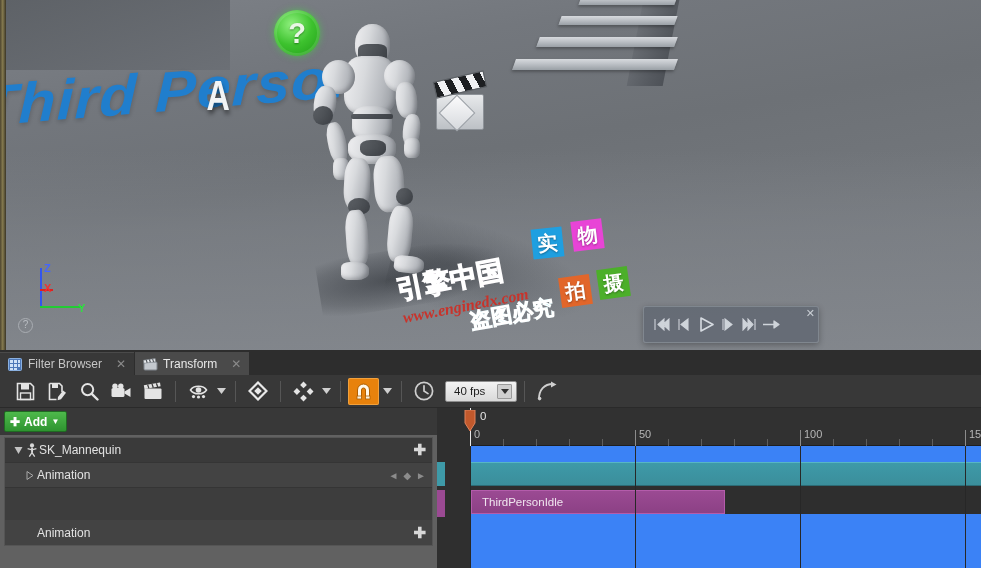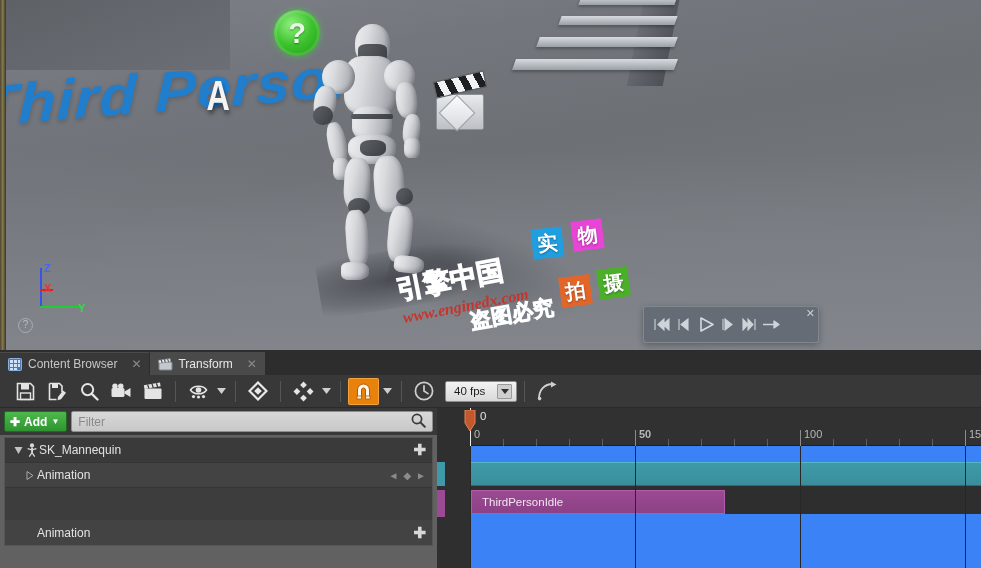--- a/index.html
+++ b/index.html
@@ -456,21 +456,21 @@
               <rect x="6" y="2" width="3" height="3"></rect>
               <rect x="10" y="2" width="2" height="3"></rect>
               <rect x="2" y="6" width="3" height="3"></rect>
               <rect x="6" y="6" width="3" height="3"></rect>
               <rect x="10" y="6" width="2" height="3"></rect>
               <rect x="2" y="10" width="3" height="2"></rect>
               <rect x="6" y="10" width="3" height="2"></rect>
             </g>
           </svg>
       </span>
-      <span>Content Browser</span>
+      <span>Filter Browser</span>
       <span class="tab-close">✕</span>
     </div>
     <div class="tab active">
       <span class="tab-icon">
         <svg width="15" height="13" viewBox="0 0 15 13">
             <rect x="1" y="4" width="13" height="8" rx="1" fill="#c3c8ce" stroke="#7e848b"></rect>
             <path d="M0.5 2.2L12.2 0.6l0.4 3.1L0.9 5.3z" fill="#e9ecef" stroke="#7e848b" stroke-width="0.6"></path>
             <path d="M3.2 1.9l1 2.8M6.4 1.5l1 2.8M9.6 1.1l1 2.8" stroke="#4a4f55" stroke-width="1.1"></path>
           </svg>
       </span>
@@ -606,29 +606,20 @@
   </div>
 
   <div id="seqbody">
 
     <div id="outliner">
       <div id="addbar">
         <div id="add-button">
           <span>✚</span>
           <span>Add</span>
           <span style="font-size:8px">▼</span>
-        </div>
-        <div id="filter-input">
-          <span>Filter</span>
-          <span>
-            <svg width="15" height="15" viewBox="0 0 15 15">
-                <circle cx="6" cy="6" r="4.6" fill="none" stroke="#3a3a3a" stroke-width="1.7"></circle>
-                <path d="M9.4 9.4L13.8 13.8" stroke="#3a3a3a" stroke-width="2" stroke-linecap="round"></path>
-              </svg>
-          </span>
         </div>
       </div>
 
       <div id="tracklist">
 
         <div class="trow lvl0">
           <span class="twi">
             <svg width="9" height="9" viewBox="0 0 9 9">
                 <path d="M0.5 1h8L4.5 8z" fill="#c3c3c3"></path>
               </svg>
@@ -680,21 +671,21 @@
       </div>
 
       <div id="ruler">
           <div class="ruler-major" style="left: 0px;"></div>
           <div class="ruler-lbl" style="left: 4px;">0</div>
           <div class="ruler-minor" style="left: 33px;"></div>
           <div class="ruler-minor" style="left: 66px;"></div>
           <div class="ruler-minor" style="left: 99px;"></div>
           <div class="ruler-minor" style="left: 132px;"></div>
           <div class="ruler-major" style="left: 165px;"></div>
-          <div class="ruler-lbl" style="left: 169px; font-weight: bold;">50</div>
+          <div class="ruler-lbl" style="left: 169px;">50</div>
           <div class="ruler-minor" style="left: 198px;"></div>
           <div class="ruler-minor" style="left: 231px;"></div>
           <div class="ruler-minor" style="left: 264px;"></div>
           <div class="ruler-minor" style="left: 297px;"></div>
           <div class="ruler-major" style="left: 330px;"></div>
           <div class="ruler-lbl" style="left: 334px;">100</div>
           <div class="ruler-minor" style="left: 363px;"></div>
           <div class="ruler-minor" style="left: 396px;"></div>
           <div class="ruler-minor" style="left: 429px;"></div>
           <div class="ruler-minor" style="left: 462px;"></div>

